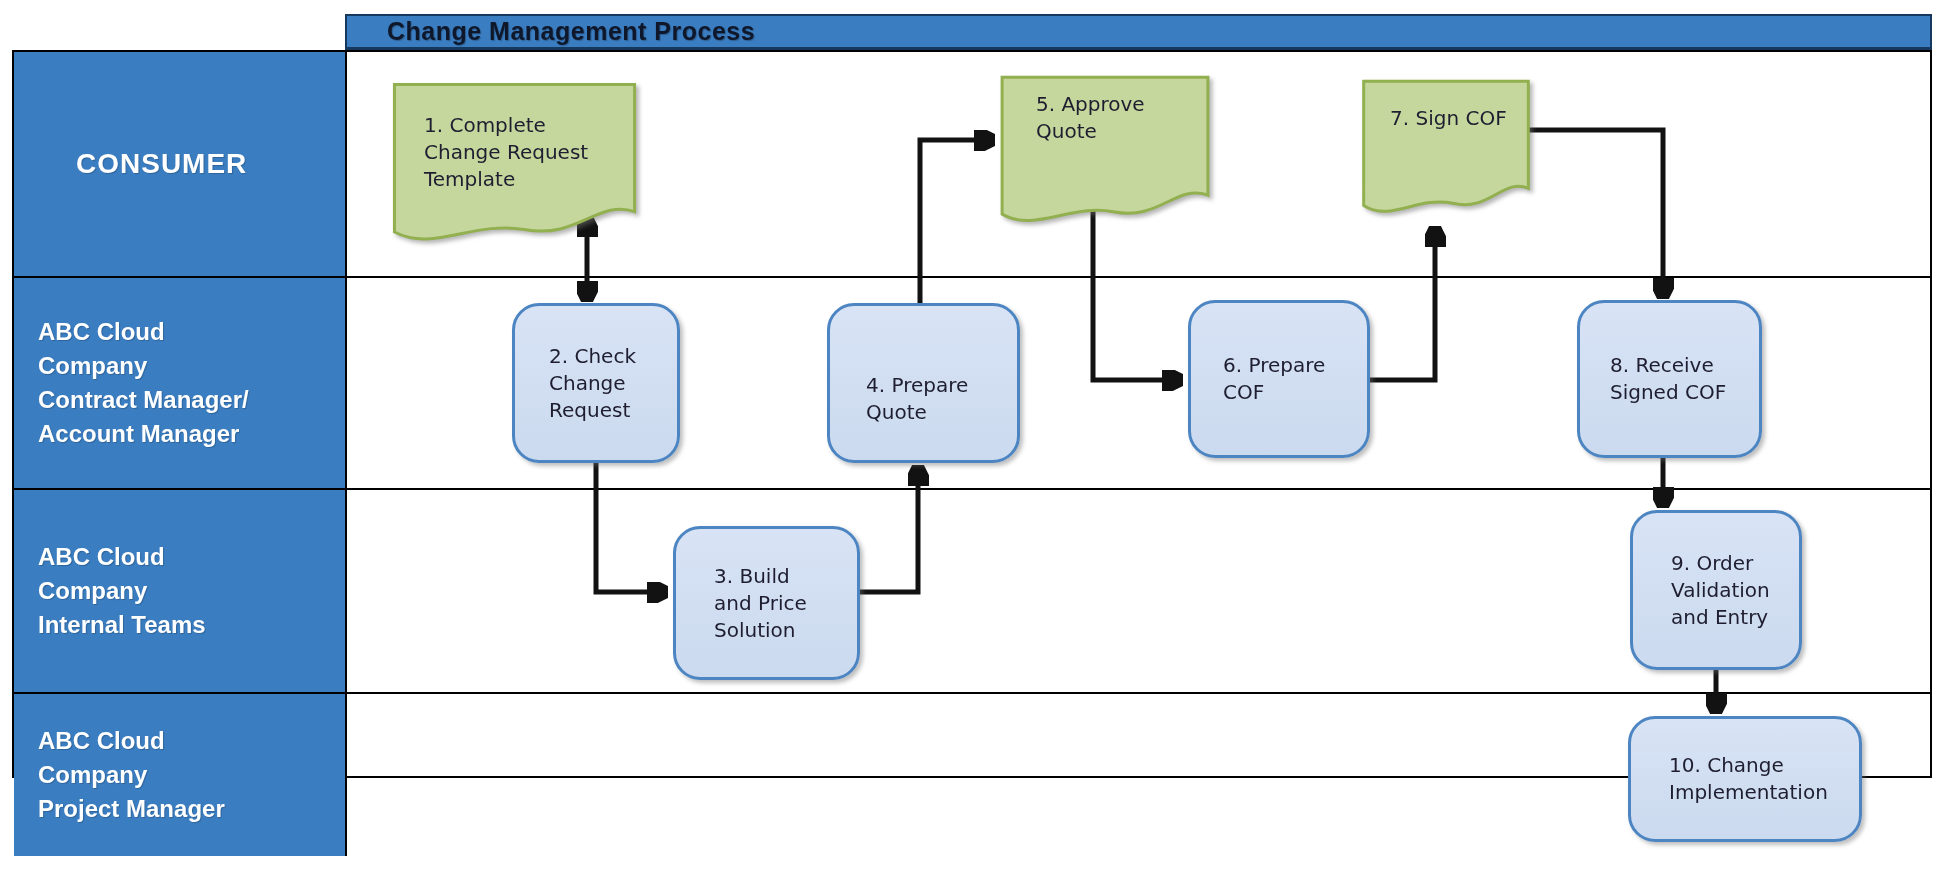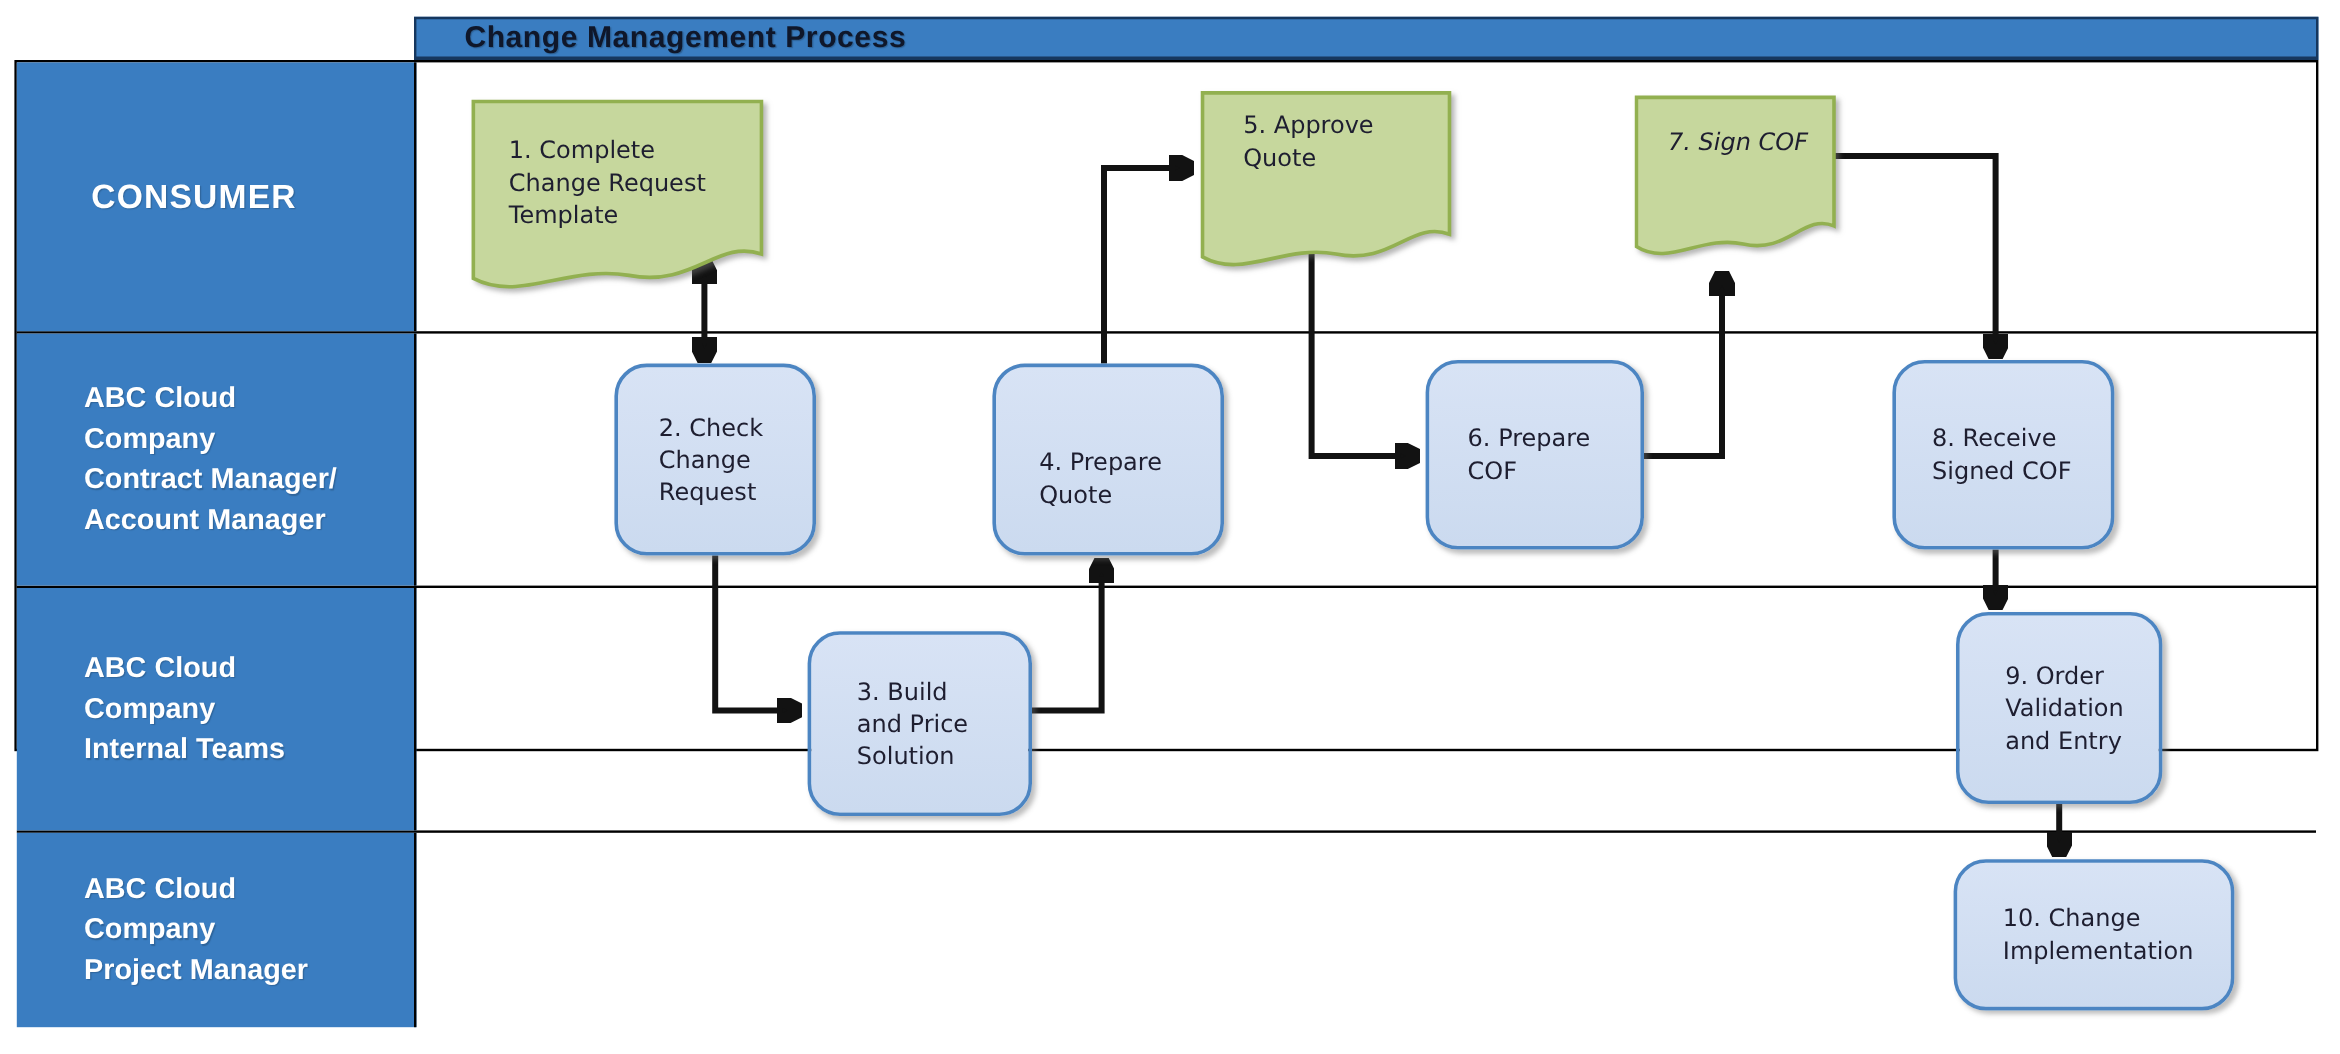--- a/index.html
+++ b/index.html
@@ -12,35 +12,35 @@
     position:absolute;left:345px;top:14px;width:1587px;height:36px;
     background:#3A7DC1;border:2px solid #16375E;border-bottom-width:3px;
     box-sizing:border-box;display:flex;align-items:center;z-index:2;
   }
   .title-bar span{
     color:#0f172a;font-weight:bold;font-size:25px;letter-spacing:.5px;
     padding-left:40px;text-shadow:1px 1px 1px rgba(0,0,0,.25);white-space:nowrap;
   }
   
   .table{
-    position:absolute;left:12px;top:50px;width:1920px;height:576px;
+    position:absolute;left:12px;top:50px;width:1920px;height:728px;
     border:2px solid #000;box-sizing:border-box;z-index:1;background:#fff;
   }
   .lane{position:relative;width:100%;box-sizing:border-box;border-bottom:2px solid #000;}
   .lane:last-child{border-bottom:none;}
   .lane-header{
     position:absolute;left:0;top:0;bottom:0;width:333px;background:#3A7DC1;
     border-right:2px solid #000;box-sizing:border-box;display:flex;align-items:center;
   }
   .lane-label{
     color:#ffffff;font-weight:bold;white-space:pre-line;line-height:1.42;
     text-shadow:1px 1px 1px rgba(0,0,0,.2);
   }
   .lane-1 .lane-label{font-size:28px;letter-spacing:1px;padding-left:62px;}
-  .lane-n .lane-label{font-size:24px;padding-left:24px;margin-left:32px;}
+  .lane-n .lane-label{font-size:24px;padding-left:24px;}
   
   .arrows{position:absolute;left:0;top:0;z-index:3;}
   .arrows path{stroke:#121212;stroke-width:5;fill:none;stroke-linejoin:miter;}
   
   .shape{position:absolute;z-index:4;}
   .proc{
     background:linear-gradient(180deg,#D8E3F5 0%,#CBDAEF 100%);
     border:3px solid #4C85C2;border-radius:27px;box-sizing:border-box;
     display:flex;align-items:center;
     box-shadow:3px 3px 4px rgba(110,110,110,.45);
@@ -142,21 +142,21 @@
     </svg>
     <div class="doc-label" style="left:36px;top:16px;">5. Approve
 Quote</div>
   </div>
 
   <div class="shape proc" style="left:1188px;top:300px;width:182px;height:158px;">
     <div class="proc-label" style="padding-left:32px;">6. Prepare
 COF</div>
   </div>
 
-  <div class="shape doc" style="left:1362px;top:79px;width:168px;height:150px;font-style:italic;">
+  <div class="shape doc" style="left:1362px;top:79px;width:168px;height:150px;">
     <svg viewBox="0 0 200 140" preserveAspectRatio="none">
       <path d="M2,2 L198,2 L198,102 C168,92 152,124 108,116 C66,109 34,134 2,118 Z"></path>
     </svg>
     <div class="doc-label" style="left:28px;top:26px;">7. Sign COF</div>
   </div>
 
   <div class="shape proc" style="left:1577px;top:300px;width:185px;height:158px;">
     <div class="proc-label" style="padding-left:30px;">8. Receive
 Signed COF</div>
   </div>

